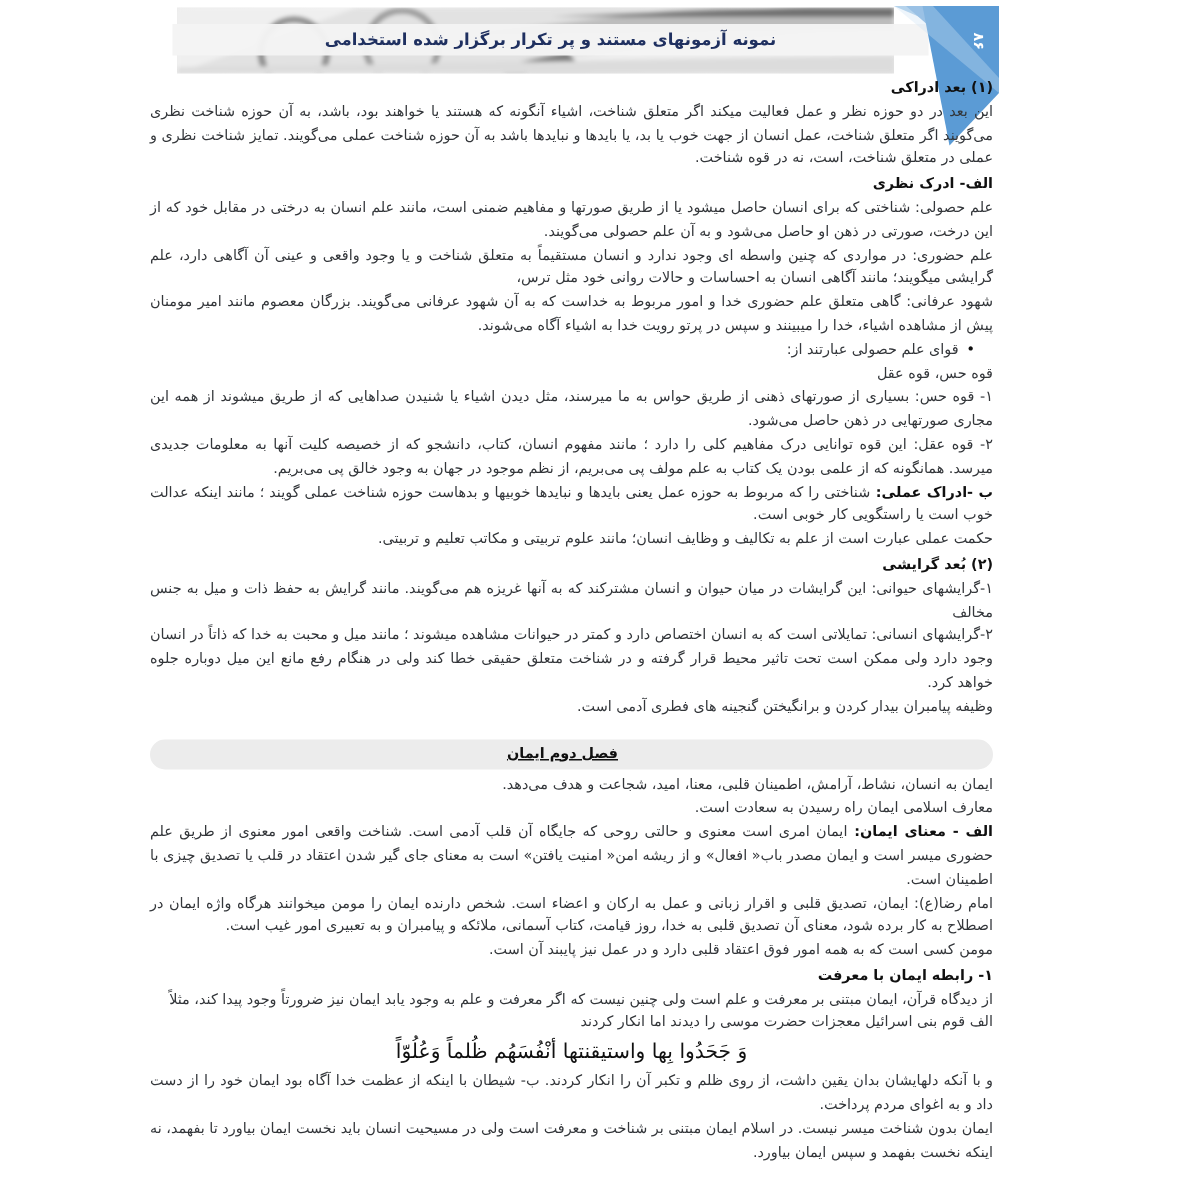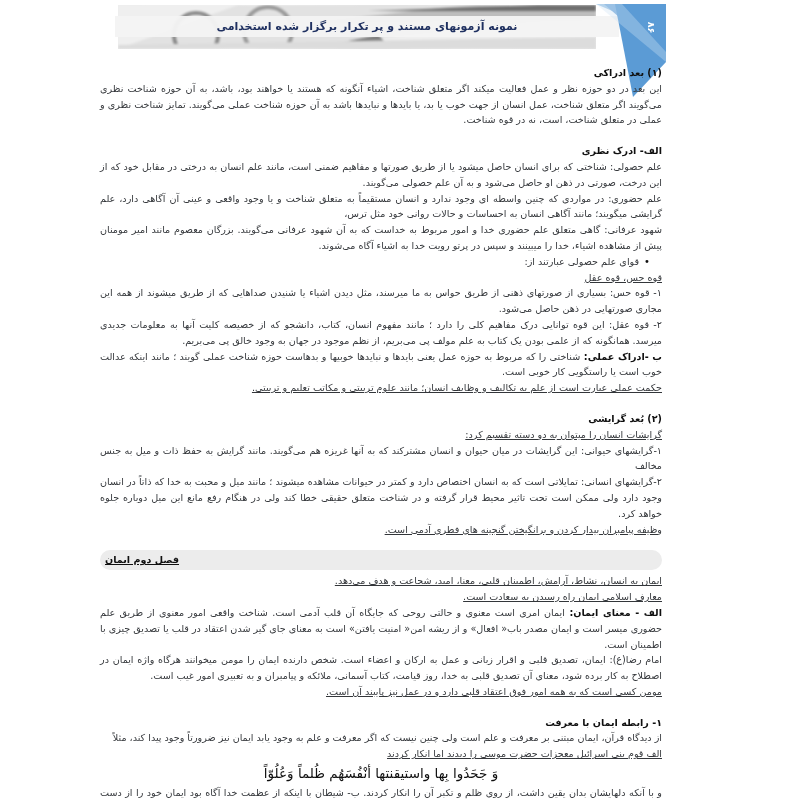--- a/index.html
+++ b/index.html
@@ -31,27 +31,27 @@
     color:#ffffff;font-size:9.5px;font-weight:bold;
     transform:rotate(90deg);transform-origin:center;
   }
 
   
   .content{
     position:absolute;top:50px;right:138px;width:562px;
     color:#33363a;
   }
   .blk{font-size:9.6px;line-height:15.8px;text-align:justify;text-justify:inter-word;}
-  .blk.heading{font-weight:bold;color:#101010;text-align:right;margin-top:15px;}
-  .blk.line{text-decoration:underline;}
+  .blk.heading{font-weight:bold;color:#101010;text-align:right;margin-top:1px;}
+  .blk.line{}
   .blk.bullet{text-align:right;padding-right:12px;}
   .blk.bullet .dot{font-size:10px;margin-left:5px;color:#101010;}
   .blk.paragraph b{color:#101010;}
   .blk.chapter{
-    background:#ececec;font-weight:bold;color:#101010;text-align:left;
+    background:#ececec;font-weight:bold;color:#101010;text-align:center;
     padding:2px 17px 3px 5px;margin:13px 0 3px 0;line-height:15px;border-radius:10px;
   }
   .blk.chapter u{text-decoration:underline;}
   .blk.verse{
     font-weight:normal;color:#101010;text-align:center;
     font-size:13.5px;line-height:21px;margin:1px 0;
   }
 </style>
 </head>
 <body>
@@ -91,21 +91,20 @@
       <div class="blk paragraph">علم حصولی: شناختی که برای انسان حاصل میشود یا از طریق صورتها و مفاهیم ضمنی است، مانند علم انسان به درختی در مقابل خود که از این درخت، صورتی در ذهن او حاصل می‌شود و به آن علم حصولی می‌گویند.</div>
       <div class="blk paragraph">علم حضوری: در مواردی که چنین واسطه ای وجود ندارد و انسان مستقیماً به متعلق شناخت و یا وجود واقعی و عینی آن آگاهی دارد، علم گرایشی میگویند؛ مانند آگاهی انسان به احساسات و حالات روانی خود مثل ترس،</div>
       <div class="blk paragraph">شهود عرفانی: گاهی متعلق علم حضوری خدا و امور مربوط به خداست که به آن شهود عرفانی می‌گویند. بزرگان معصوم مانند امیر مومنان پیش از مشاهده اشیاء، خدا را میبینند و سپس در پرتو رویت خدا به اشیاء آگاه می‌شوند.</div>
       <div class="blk bullet"><span class="dot">•</span>قوای علم حصولی عبارتند از:</div>
       <div class="blk line">قوه حس، قوه عقل</div>
       <div class="blk paragraph">۱- قوه حس: بسیاری از صورتهای ذهنی از طریق حواس به ما میرسند، مثل دیدن اشیاء یا شنیدن صداهایی که از طریق میشوند از همه این مجاری صورتهایی در ذهن حاصل می‌شود.</div>
       <div class="blk paragraph">۲- قوه عقل: این قوه توانایی درک مفاهیم کلی را دارد ؛ مانند مفهوم انسان، کتاب، دانشجو که از خصیصه کلیت آنها به معلومات جدیدی میرسد. همانگونه که از علمی بودن یک کتاب به علم مولف پی می‌بریم، از نظم موجود در جهان به وجود خالق پی می‌بریم.</div>
       <div class="blk paragraph"><b>ب -ادراک عملی: </b>شناختی را که مربوط به حوزه عمل یعنی بایدها و نبایدها خوبیها و بدهاست حوزه شناخت عملی گویند ؛ مانند اینکه عدالت خوب است یا راستگویی کار خوبی است.</div>
       <div class="blk line">حکمت عملی عبارت است از علم به تکالیف و وظایف انسان؛ مانند علوم تربیتی و مکاتب تعلیم و تربیتی.</div>
       <div class="blk heading">(۲) بُعد گرایشی</div>
-      <div class="blk line">گرایشات انسان را میتوان به دو دسته تقسیم کرد:</div>
       <div class="blk paragraph">۱-گرایشهای حیوانی: این گرایشات در میان حیوان و انسان مشترکند که به آنها غریزه هم می‌گویند. مانند گرایش به حفظ ذات و میل به جنس مخالف</div>
       <div class="blk paragraph">۲-گرایشهای انسانی: تمایلاتی است که به انسان اختصاص دارد و کمتر در حیوانات مشاهده میشوند ؛ مانند میل و محبت به خدا که ذاتاً در انسان وجود دارد ولی ممکن است تحت تاثیر محیط قرار گرفته و در شناخت متعلق حقیقی خطا کند ولی در هنگام رفع مانع این میل دوباره جلوه خواهد کرد.</div>
       <div class="blk line">وظیفه پیامبران بیدار کردن و برانگیختن گنجینه های فطری آدمی است.</div>
       <div class="blk chapter"><u>فصل دوم ایمان</u></div>
       <div class="blk line">ایمان به انسان، نشاط، آرامش، اطمینان قلبی، معنا، امید، شجاعت و هدف می‌دهد.</div>
       <div class="blk line">معارف اسلامی ایمان راه رسیدن به سعادت است.</div>
       <div class="blk paragraph"><b>الف - معنای ایمان: </b>ایمان امری است معنوی و حالتی روحی که جایگاه آن قلب آدمی است. شناخت واقعی امور معنوی از طریق علم حضوری میسر است و ایمان مصدر باب« افعال» و از ریشه امن« امنیت یافتن» است به معنای جای گیر شدن اعتقاد در قلب یا تصدیق چیزی با اطمینان است.</div>
       <div class="blk paragraph">امام رضا(ع): ایمان، تصدیق قلبی و اقرار زبانی و عمل به ارکان و اعضاء است. شخص دارنده ایمان را مومن میخوانند هرگاه واژه ایمان در اصطلاح به کار برده شود، معنای آن تصدیق قلبی به خدا، روز قیامت، کتاب آسمانی، ملائکه و پیامبران و به تعبیری امور غیب است.</div>
       <div class="blk line">مومن کسی است که به همه امور فوق اعتقاد قلبی دارد و در عمل نیز پایبند آن است.</div>
       <div class="blk heading">۱- رابطه ایمان با معرفت</div>

